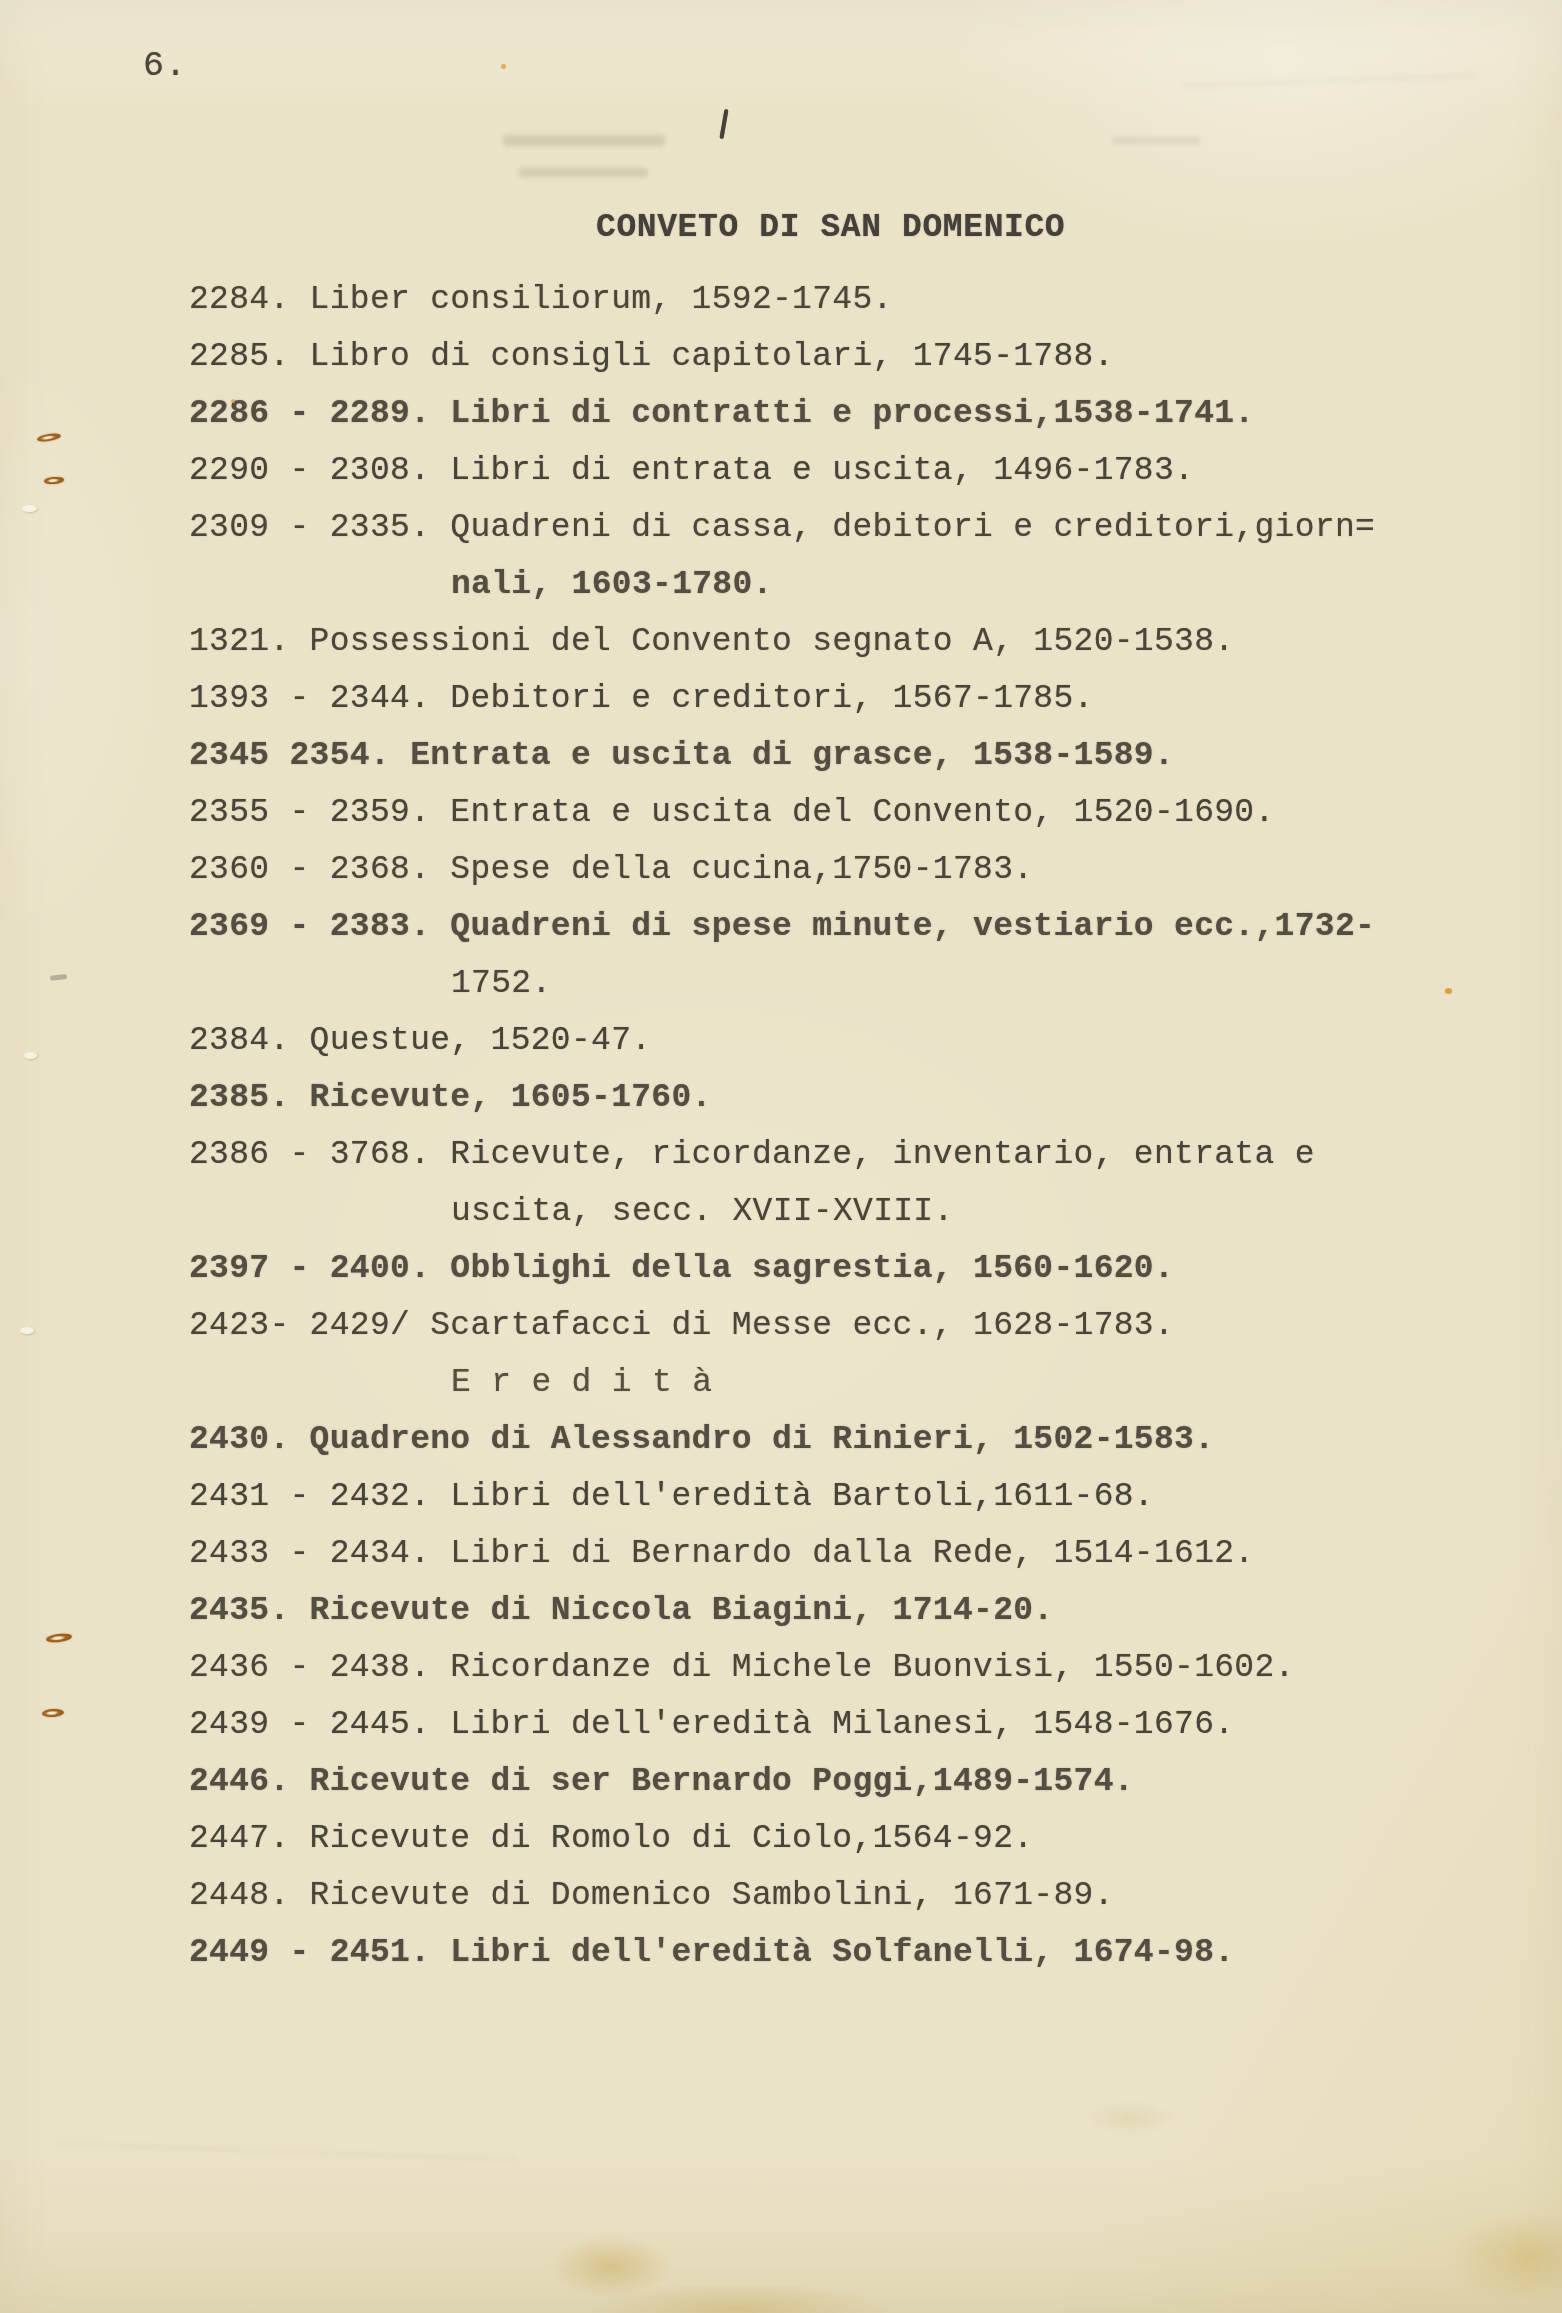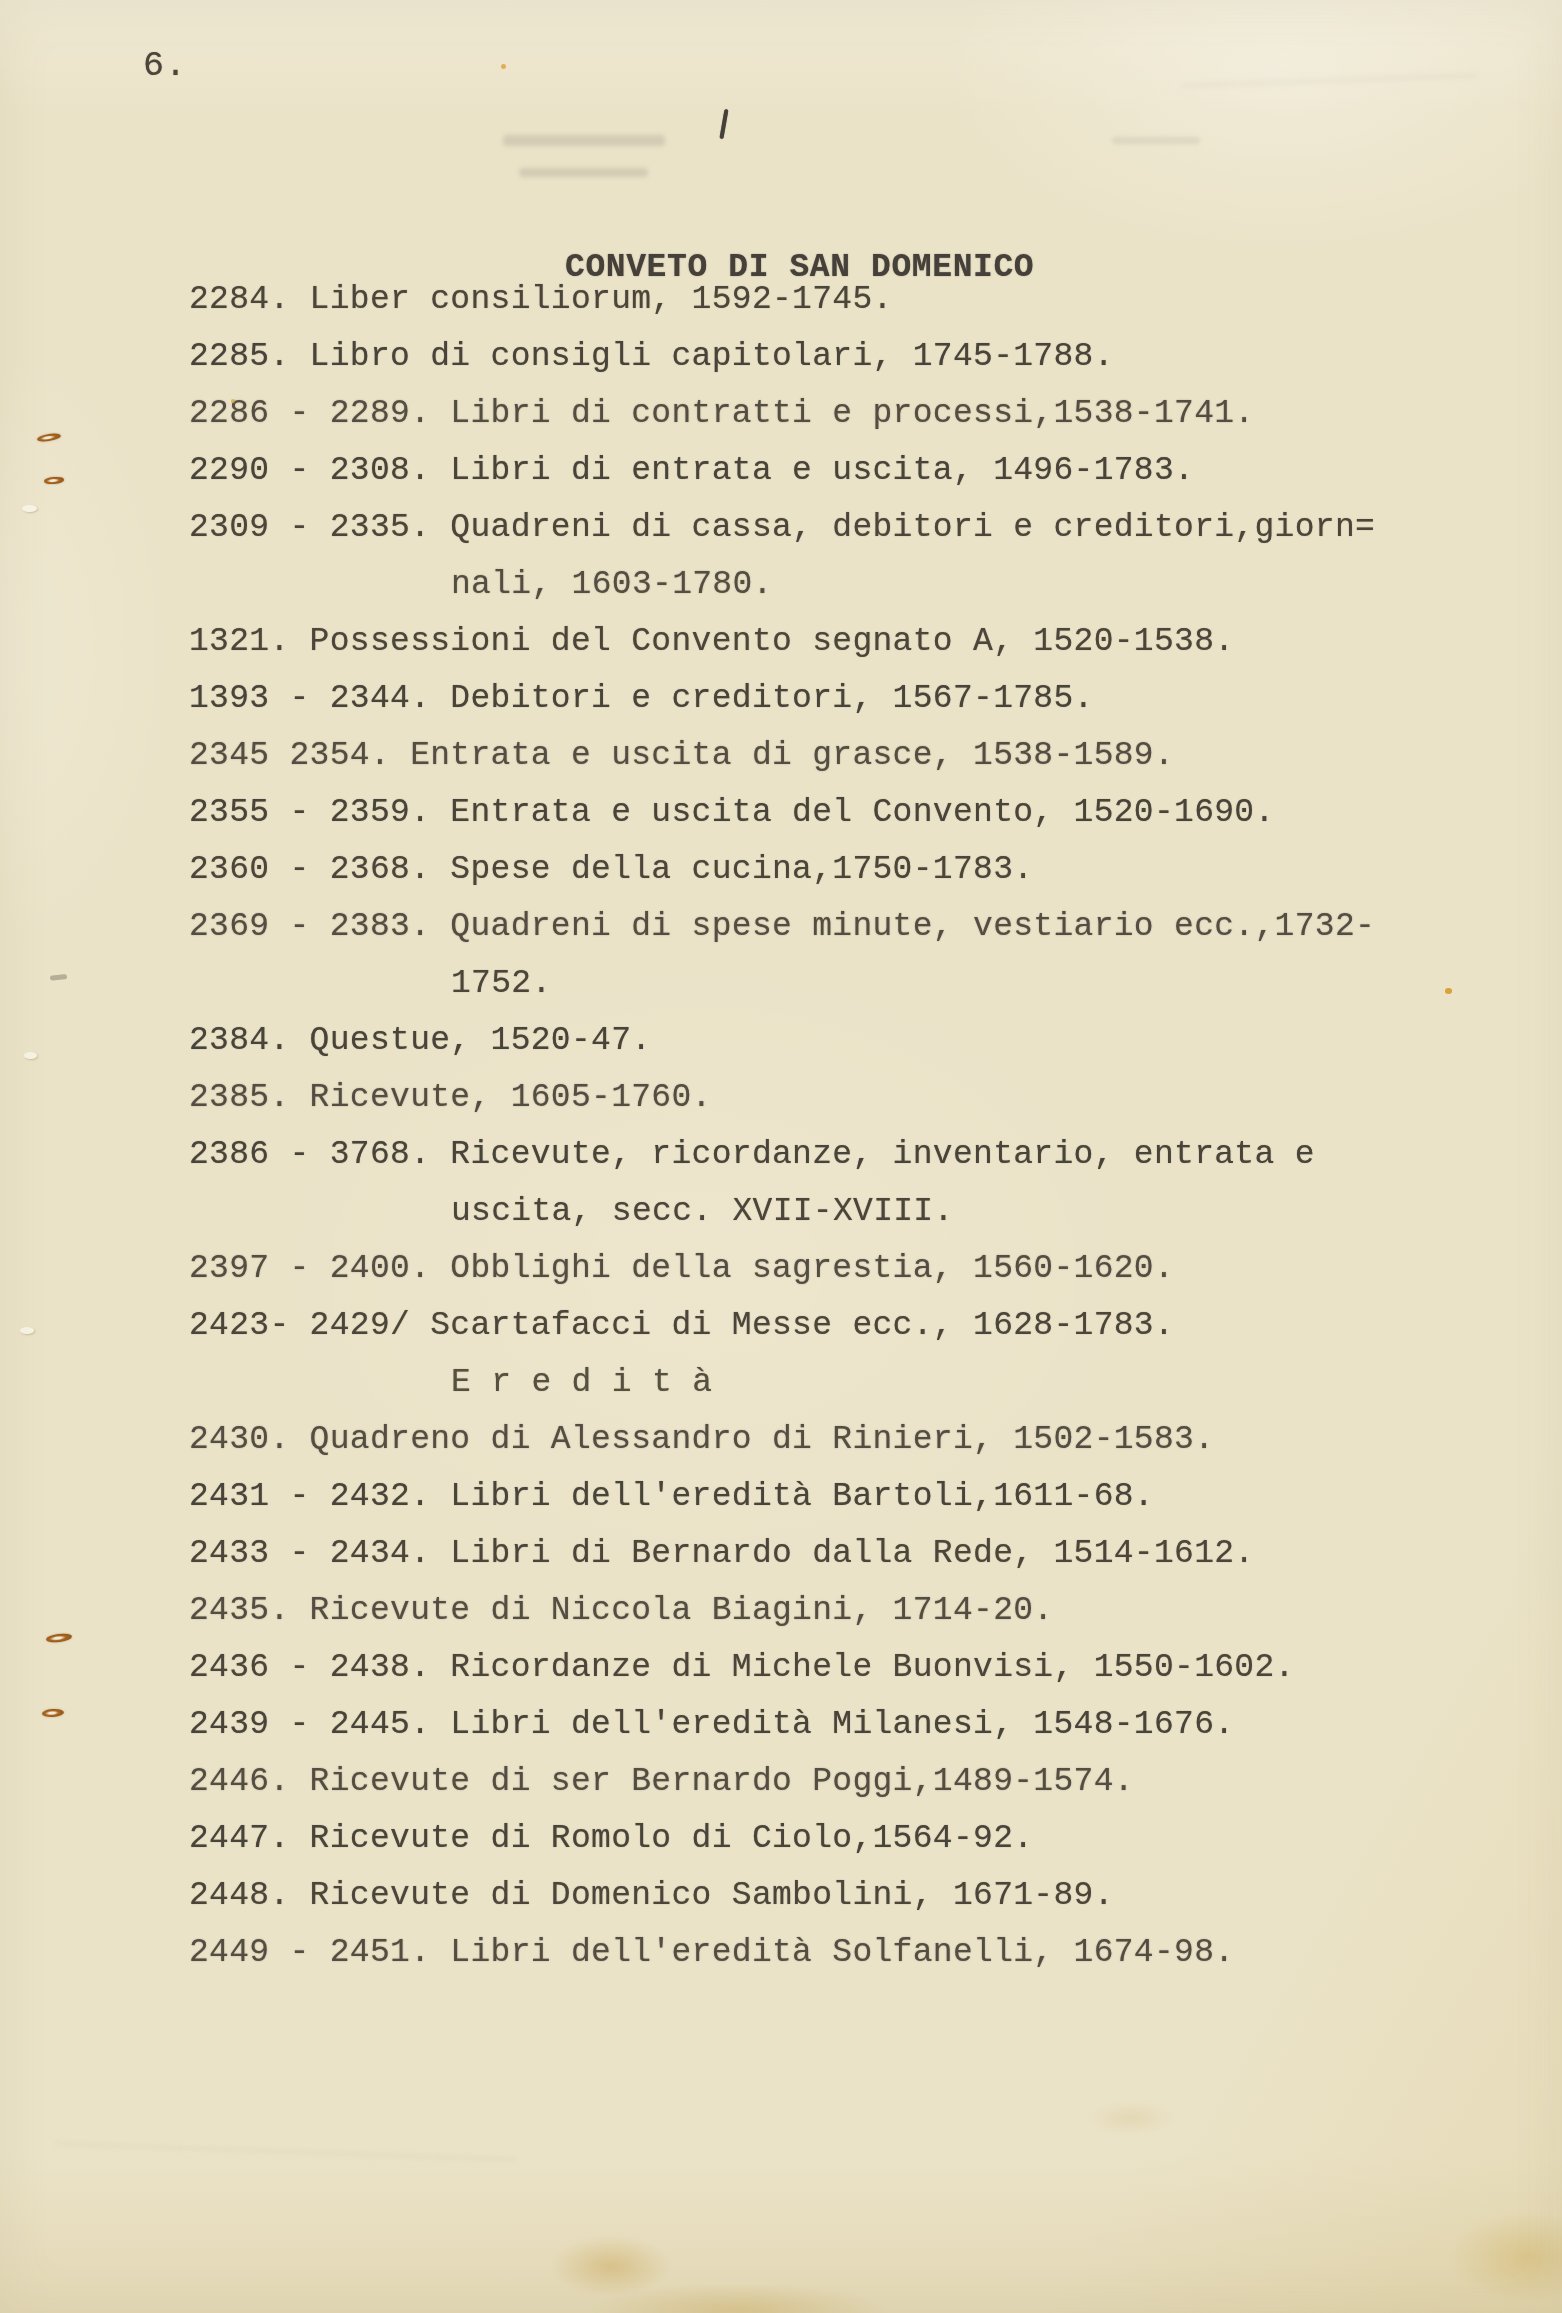--- a/index.html
+++ b/index.html
@@ -31,35 +31,34 @@
   }
 
   .ink { color: #4c463a; text-shadow: 0 0 1.1px rgba(70,63,50,0.55); }
 
   .page-number {
     position: absolute; left: 143px; top: 46px;
     font-size: 35px; letter-spacing: 0.9px;
   }
 
   .doc-title {
-    position: absolute; left: 565px; top: 209px;
+    position: absolute; left: 596px; top: 209px;
     font-size: 33px; font-weight: bold; letter-spacing: 0.6px;
     color: #45403a; text-shadow: 0 0 1.3px rgba(60,55,45,0.6);
     white-space: pre;
-    margin-top: 40px;
   }
 
   .lines {
     position: absolute; left: 189px; top: 271px; width: 1292px;
     font-size: 33px; letter-spacing: 0.3px;
   }
   .line { height: 57px; line-height: 57px; white-space: pre; }
   .line.indent { padding-left: 262px; }
   .line:nth-child(even) { color: #49443a; }
-  .line:nth-child(3n)   { text-shadow: 0 0 1.5px rgba(70,63,50,0.45); color: #544e42; }
+  .line:nth-child(3n)   { text-shadow: 0 0 1.5px rgba(70,63,50,0.45); color: #544e42; font-weight: bold; }
   .line.heading { letter-spacing: 0.3px; color: #56503f; }
 
   
   .ink-tick {
     position: absolute; left: 722px; top: 109px;
     width: 3.7px; height: 29.5px; border-radius: 2.8px;
     background: #45403a; transform: rotate(10deg);
     box-shadow: 0 0 0.9px rgba(60,55,45,0.6);
   }
 

